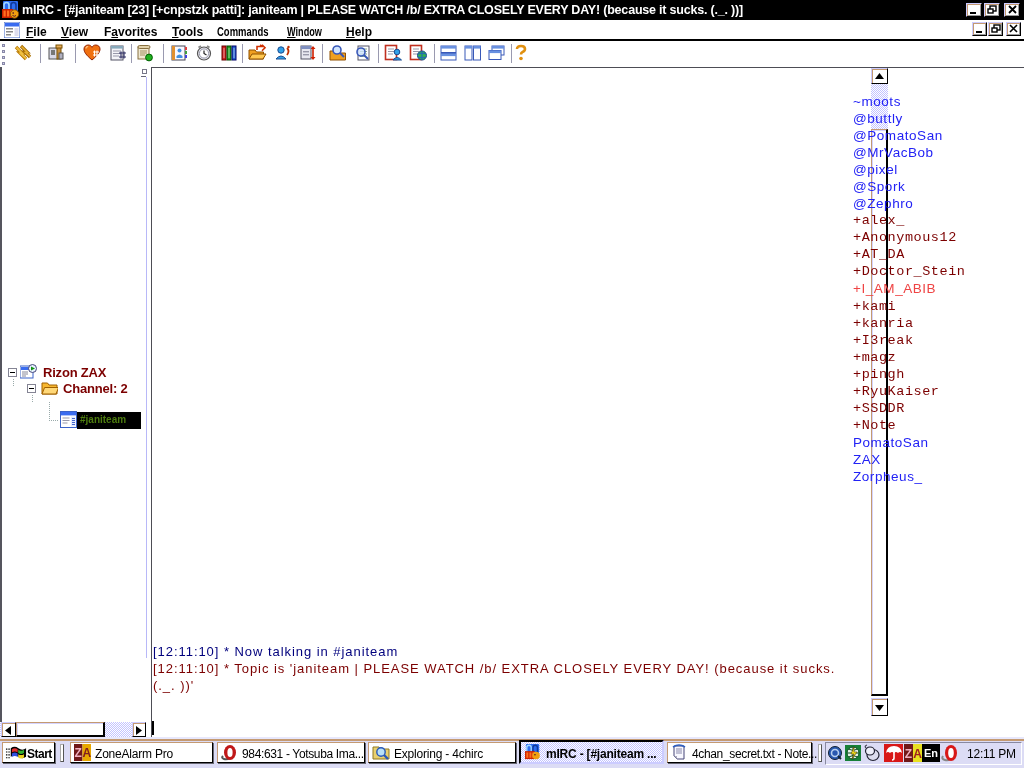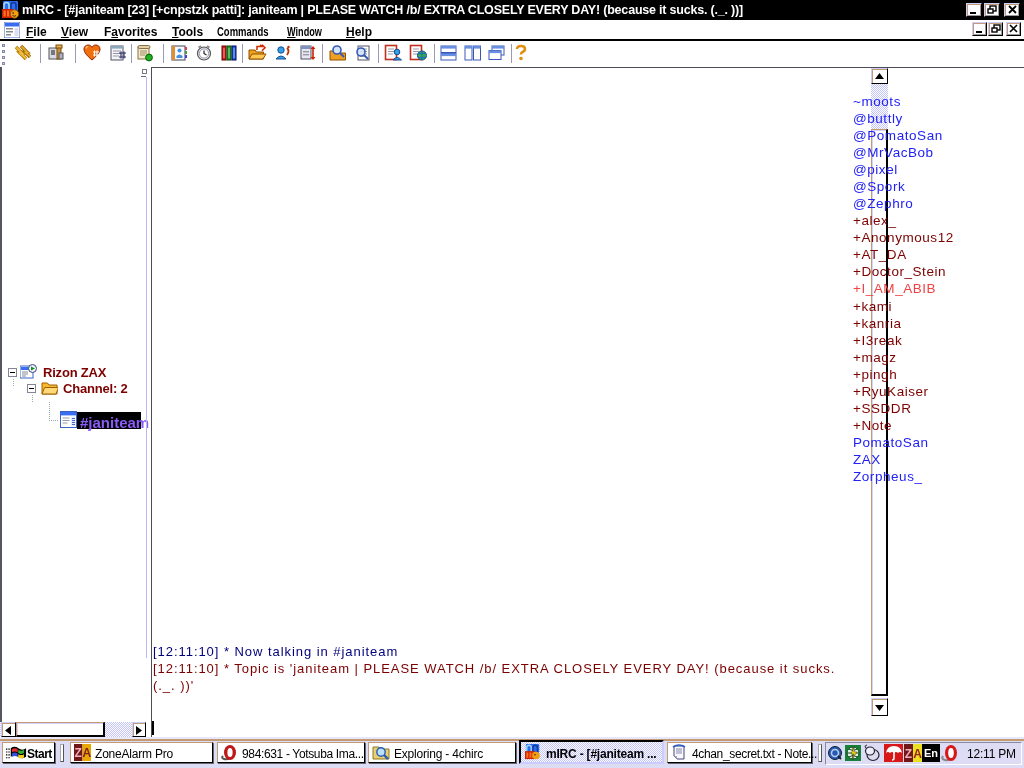--- a/index.html
+++ b/index.html
@@ -49,21 +49,21 @@
   .navy { color:#00007d; }
   .maroon { color:#7c0000; }
   .sbbtn { position:absolute; background:#fff;
     border-top:1px solid #ccccff; border-left:1px solid #ccccff;
     border-right:1px solid #000; border-bottom:1px solid #000;
     box-shadow: inset 1px 1px 0 #c49a72; }
 
   
   .nick { position:absolute; left:853px; font-size:13.5px; letter-spacing:0.55px; white-space:pre; height:17px;margin-top:26px; }
   .nblue { color:#2222f5; }
-  .nmaroon { color:#7c0000; }
+  .nmaroon { color:#7c0000;font-family:Liberation Mono, monospace; }
   .nazure { color:#ef4444; }
 
   
   #taskbar { position:absolute; left:0; top:737px; width:1024px; height:31px; background:#dcdcf5; }
   #taskbar-top1 { position:absolute; left:0; top:737px; width:1024px; height:2px; background:#e8e8fc; }
   #taskbar-top2 { position:absolute; left:0; top:739px; width:1024px; height:2px; background:#c49a72; }
   .taskbtn { position:absolute; top:742px; height:22px; background:#fff;
     border-top:1px solid #c49a72; border-left:1px solid #c49a72;
     border-right:1px solid #000; border-bottom:1px solid #000;
     box-shadow: 1px 1px 0 #00000088; font-size:13px; color:#000; white-space:nowrap; overflow:hidden; }
@@ -327,21 +327,21 @@
     <rect x="1" y="1" width="15" height="3.4" fill="#3a6cf0"></rect>
     <g stroke="#99a" stroke-width="1.2">
         <path d="M2.5 7 h7 M2.5 9.5 h7 M2.5 12 h5"></path>
       </g>
     <rect x="11" y="5.5" width="4.5" height="10" fill="#e4ecff"></rect>
     <g stroke="#46c" stroke-width="1">
         <path d="M12 7.5 h3 M12 9.5 h3 M12 11.5 h3 M12 13.5 h3"></path>
       </g>
   </svg>
   <div class="abs" style="left:77px;top:412px;width:64px;height:17px;background:#000"></div>
-  <div class="abs" style="left:80px;top:414px;font-size:15px;font-weight:bold;color:#8b5cf6;white-space:nowrap">#janiteam</div>
+  <div class="abs" style="left:80px;top:414px;font-size:10px;font-weight:bold;color:#4d7c0f;white-space:nowrap">#janiteam</div>
 
   <div id="chatborder-t"></div>
   <div id="chatborder-l"></div>
   <div class="chatline navy" style="top:644px">[12:11:10] * Now talking in #janiteam</div>
   <div class="chatline maroon" style="top:661px">[12:11:10] * Topic is 'janiteam | PLEASE WATCH /b/ EXTRA CLOSELY EVERY DAY! (because it sucks.</div>
   <div class="chatline maroon" style="top:678px">(._. ))'</div>
   <div class="abs" style="left:152px;top:721px;width:2px;height:14px;background:#000"></div>
 
   <div class="abs dither" style="left:871px;top:84px;width:17px;height:45px"></div>
   <div class="sbbtn" style="left:871px;top:68px;width:17px;height:16px"></div>

